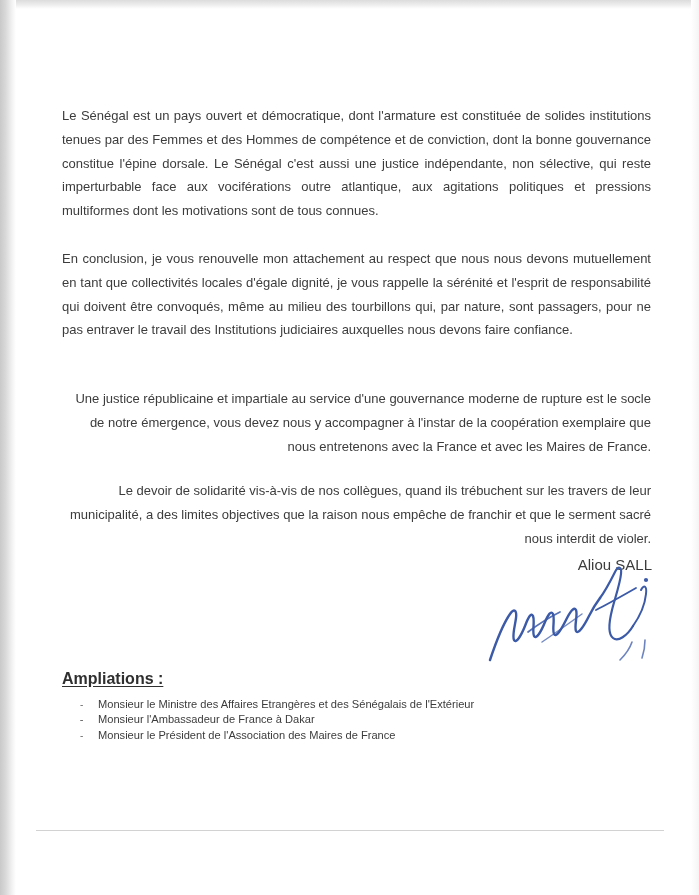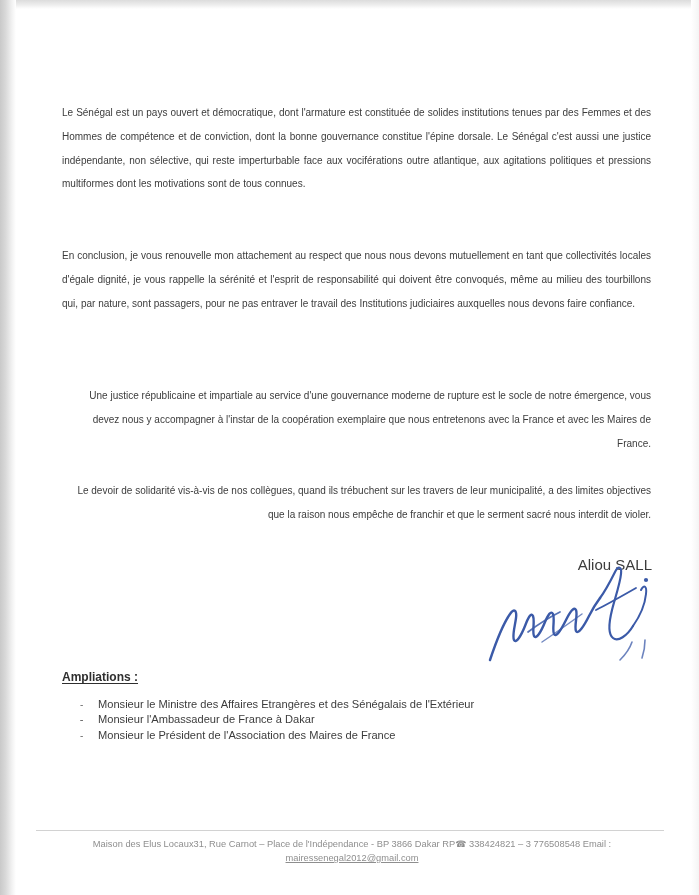--- a/index.html
+++ b/index.html
@@ -33,21 +33,21 @@
     right: 0; top: 0;
     width: 8px; height: 895px;
     background: linear-gradient(to left, #f4f4f4 0%, #ffffff 100%);
   }
 
   .body-text {
     position: absolute;
     left: 62px;
     width: 589px;
     color: #3c3c3c;
-    font-size: 10px;
+    font-size: 13px;
     line-height: 23.8px;
     text-align: justify;
     text-justify: inter-word;
   }
   .body-text.left-align { text-align: right; }
 
   #para-1 { top: 91px; }
   #para-2 { top: 234px; }
   #para-3 { top: 374px; }
   #para-4 { top: 444px; margin-top: 35px; }
@@ -71,21 +71,21 @@
     position: absolute;
     left: 0;
     top: 8px;
   }
 
   #ampliations-heading {
     position: absolute;
     left: 62px;
     top: 670px;
     color: #2f2f2f;
-    font-size: 12px;
+    font-size: 16px;
     font-weight: bold;
     text-decoration: underline;
     text-underline-offset: 2px;
   }
   #ampliations-list {
     position: absolute;
     left: 62px;
     top: 697px;
     width: 590px;
     margin: 0;
@@ -188,24 +188,14 @@
       <span>Monsieur l'Ambassadeur de France à Dakar</span>
     </li>
     <li>
       <span class="dash">-</span>
       <span>Monsieur le Président de l'Association des Maires de France</span>
     </li>
   </ul>
 
   <div id="footer-rule"></div>
 
-  <div id="footer">
-    <div id="footer-address">
-      <span>Maison des Elus Locaux31, Rue Carnot – Place de l'Indépendance - BP 3866 Dakar RP</span><span class="phone-icon">☎</span>
-      <span>338424821 – 3 776508548</span>
-      <span>Email :</span>
-    </div>
-    <div>
-      <span id="footer-email">mairessenegal2012@gmail.com</span>
-    </div>
-  </div>
 
 </div>
 
 </body></html>

